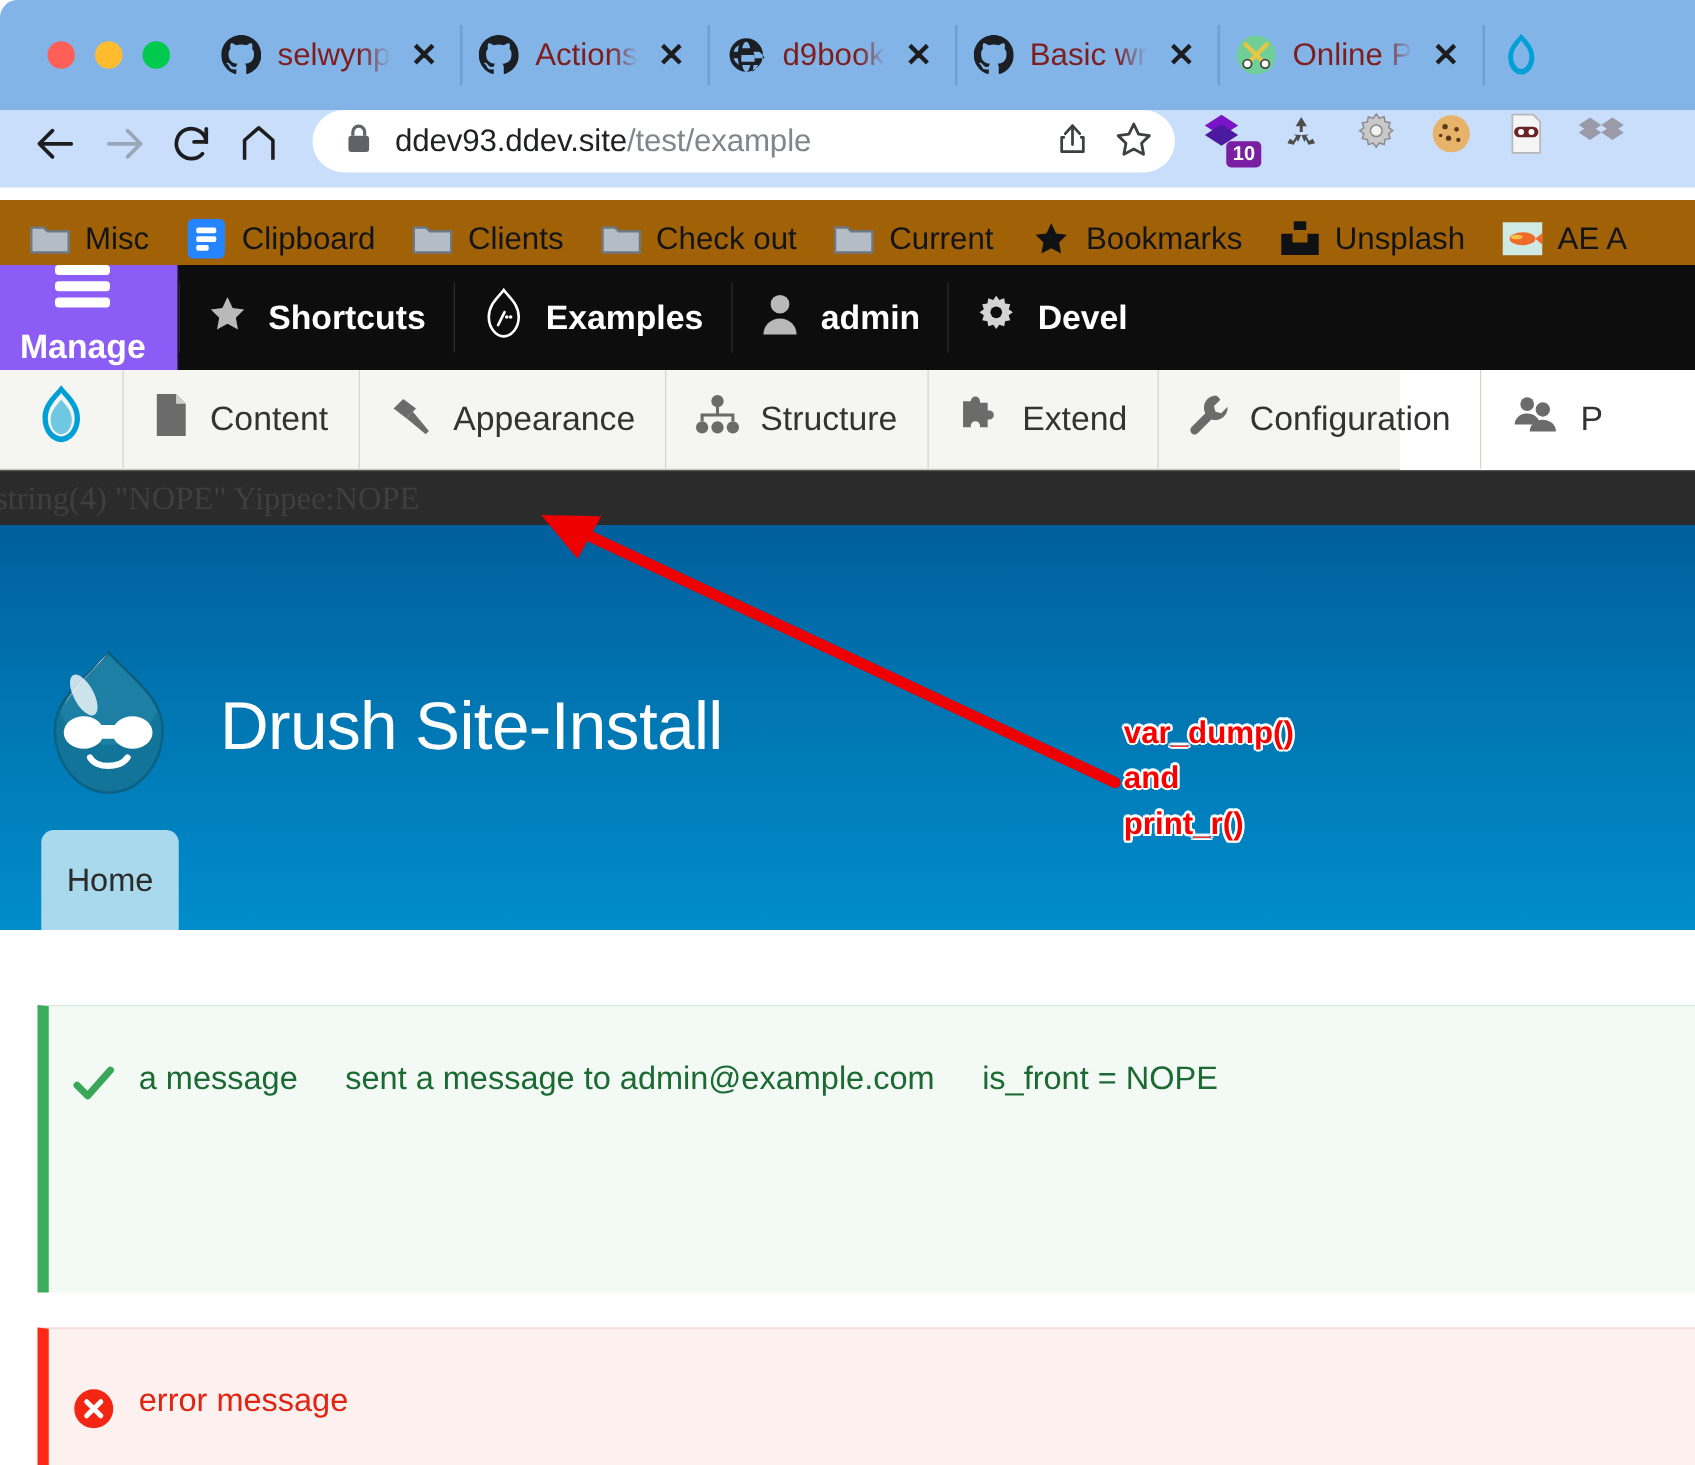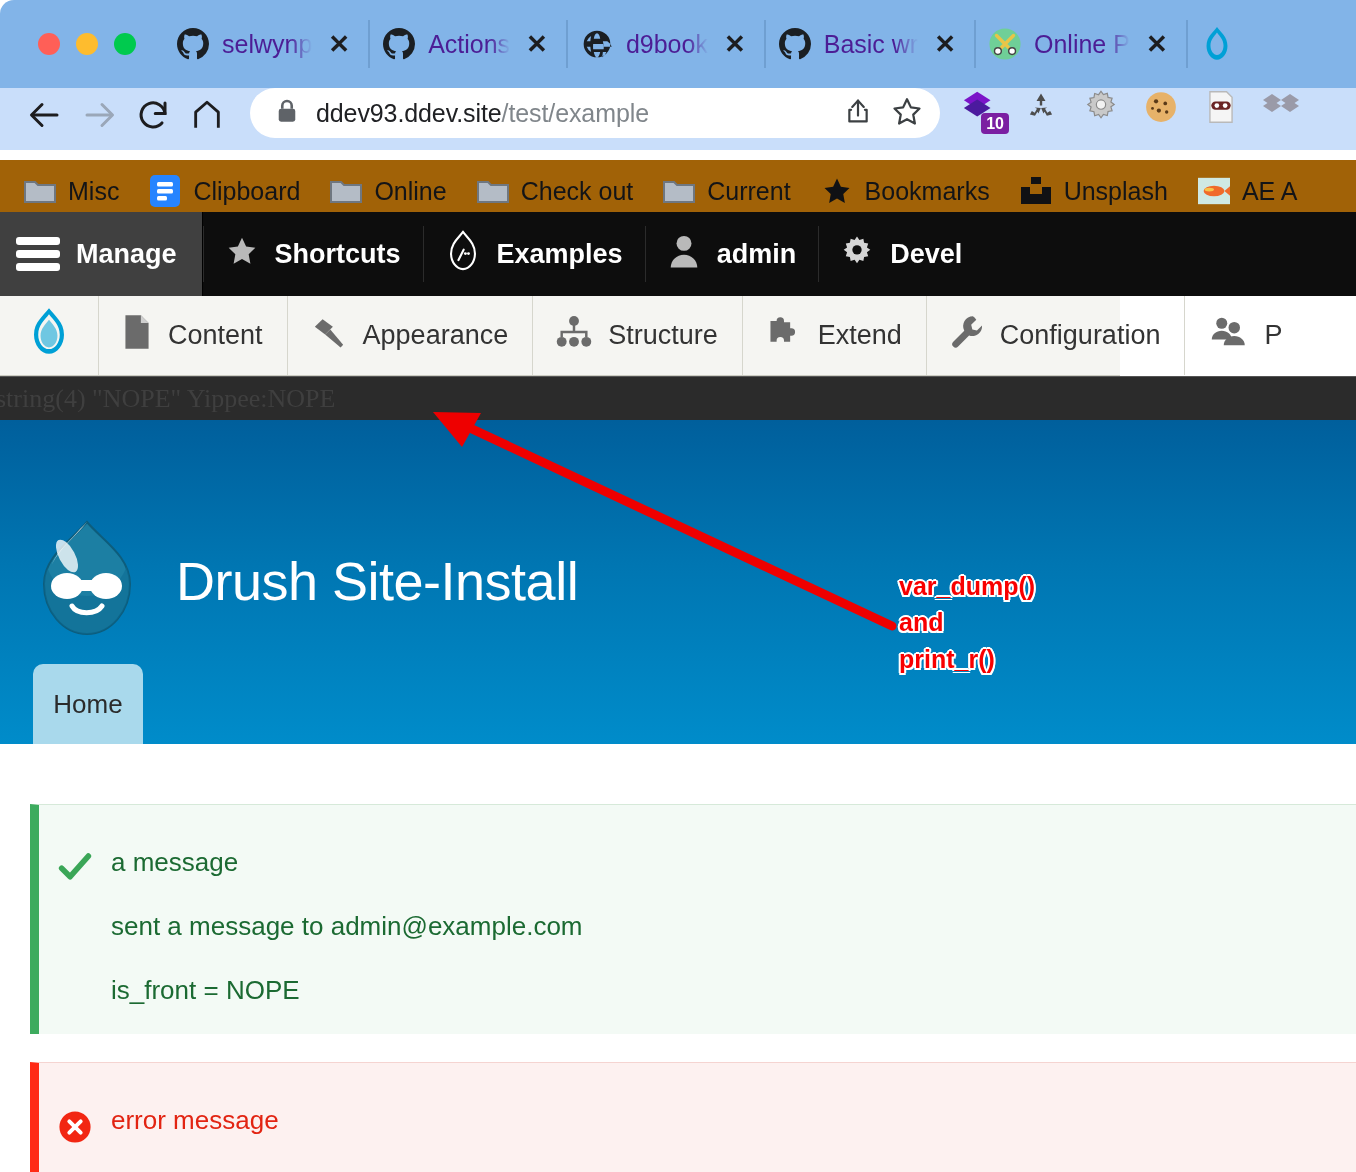--- a/index.html
+++ b/index.html
@@ -29,21 +29,21 @@
     display: flex; align-items: center; height: 88px;
     padding: 0 18px 0 14px; position: relative; gap: 12px;
     max-width: 212px;
   }
   .tab + .tab::before {
     content: ""; position: absolute; left: 0; top: 20px; bottom: 20px;
     width: 2px; background: #6f9fd1;
   }
   .tab-ico { width: 34px; height: 34px; flex: 0 0 34px; display: flex; align-items: center; justify-content: center; }
   .tab-title {
-    font-size: 25px; color: #4c1d95; white-space: nowrap; overflow: hidden;
+    font-size: 25px; color: #7f1d1d; white-space: nowrap; overflow: hidden;
     max-width: 112px;
     -webkit-mask-image: linear-gradient(to right, #000 75%, transparent 100%);
     mask-image: linear-gradient(to right, #000 75%, transparent 100%);
   }
   .tab-close { font-size: 26px; font-weight: 700; color: #1d1d1f; line-height: 1; margin-left: auto; padding-left: 4px;}
   .tab-last { padding: 0 14px; }
 
   
   .navbar {
     position: absolute; top: 88px; left: 0; width: 1356px; height: 62px;
@@ -77,21 +77,21 @@
 
   
   .dtoolbar {
     position: absolute; top: 212px; left: 0; width: 1356px; height: 84px;
     background: #0d0d0d; display: flex; align-items: stretch;
   }
   .dtab {
     display: flex; align-items: center; gap: 16px; padding: 0 22px; position: relative;
     color: #fff; font-size: 27px; font-weight: 700;
   }
-  .dtab.manage { background: #404040; padding-left: 16px; padding-right: 26px; }
+  .dtab.manage { background: #8b5cf6; padding-left: 16px; padding-right: 26px; flex-direction: column; }
   .dtab + .dtab::before {
     content: ""; position: absolute; left: 0; top: 14px; bottom: 14px; width: 1px; background: #2b2b2b;
   }
   .dtab.manage::after {
     content: ""; position: absolute; right: 0; top: 0; bottom: 0; width: 1px; background: #000;
   }
   .burger { width: 44px; height: 34px; display: flex; flex-direction: column; justify-content: space-between; }
   .burger span { display: block; height: 8px; background: #fff; border-radius: 3px; }
 
   
@@ -149,21 +149,21 @@
 
   
   .content { position: absolute; top: 744px; left: 0; width: 1356px; bottom: 0; background: #fff; }
   .msg {
     position: absolute; left: 30px; right: -8px;
     display: flex; align-items: flex-start; padding: 44px 0 44px 0;
   }
   .msg-status { top: 60px; background: #f3faf5; border-left: 9px solid #3dab5e; border-top: 1px solid #d6e9d9; height: 230px; }
   .msg-error  { top: 318px; background: #fdf1f0; border-left: 9px solid #ff2a16; border-top: 1px solid #f5d4d1; height: 110px; }
   .msg-ico { width: 44px; flex: 0 0 72px; display: flex; justify-content: center; padding-top: 3px; }
-  .msg-lines { display: flex; flex-direction: column; gap: 38px; }
+  .msg-lines { display: flex; flex-direction: row; gap: 38px; }
   .msg-line { font-size: 26px; line-height: 1; }
   .msg-status .msg-line { color: #1b6a32; }
   .msg-error .msg-line { color: #e22412; }
 </style>
 </head>
 <body>
 
 <div id="root">
 
   <div class="tabstrip">
@@ -356,21 +356,21 @@
           </svg>
         </span>
       <span class="bm-label">Clipboard</span>
     </div>
     <div class="bm">
       <span class="bm-ico">
           <svg width="32" height="26" viewBox="0 0 32 26">
             <path d="M1 4h10l3 3h17v17H1z" fill="#b4bcc6" stroke="#6f7780" stroke-width="2"></path>
           </svg>
         </span>
-      <span class="bm-label">Online</span>
+      <span class="bm-label">Clients</span>
     </div>
     <div class="bm">
       <span class="bm-ico">
           <svg width="32" height="26" viewBox="0 0 32 26">
             <path d="M1 4h10l3 3h17v17H1z" fill="#b4bcc6" stroke="#6f7780" stroke-width="2"></path>
           </svg>
         </span>
       <span class="bm-label">Check out</span>
     </div>
     <div class="bm">

